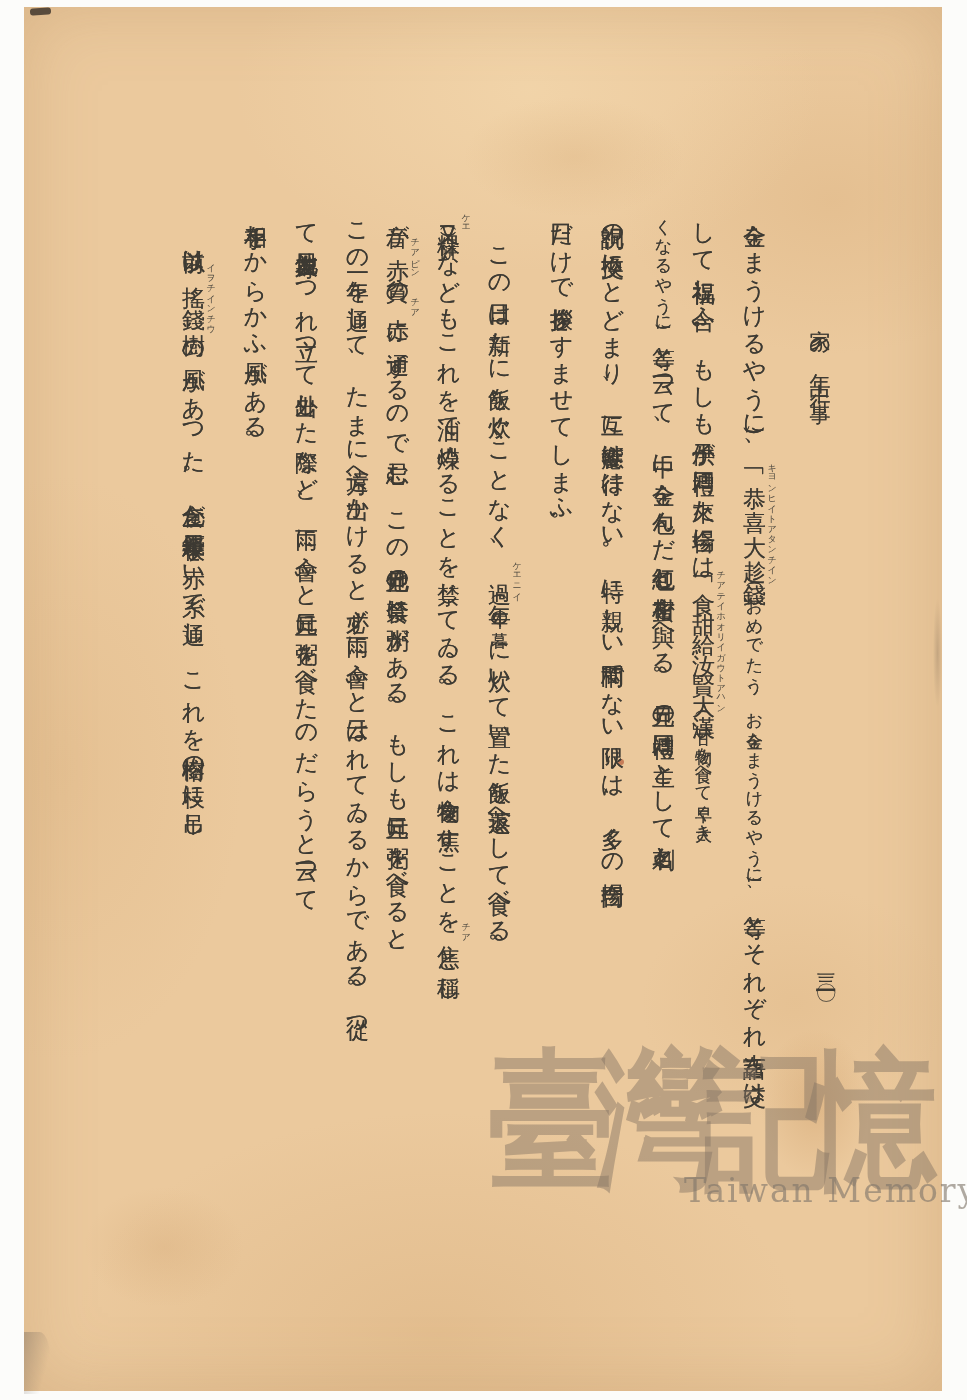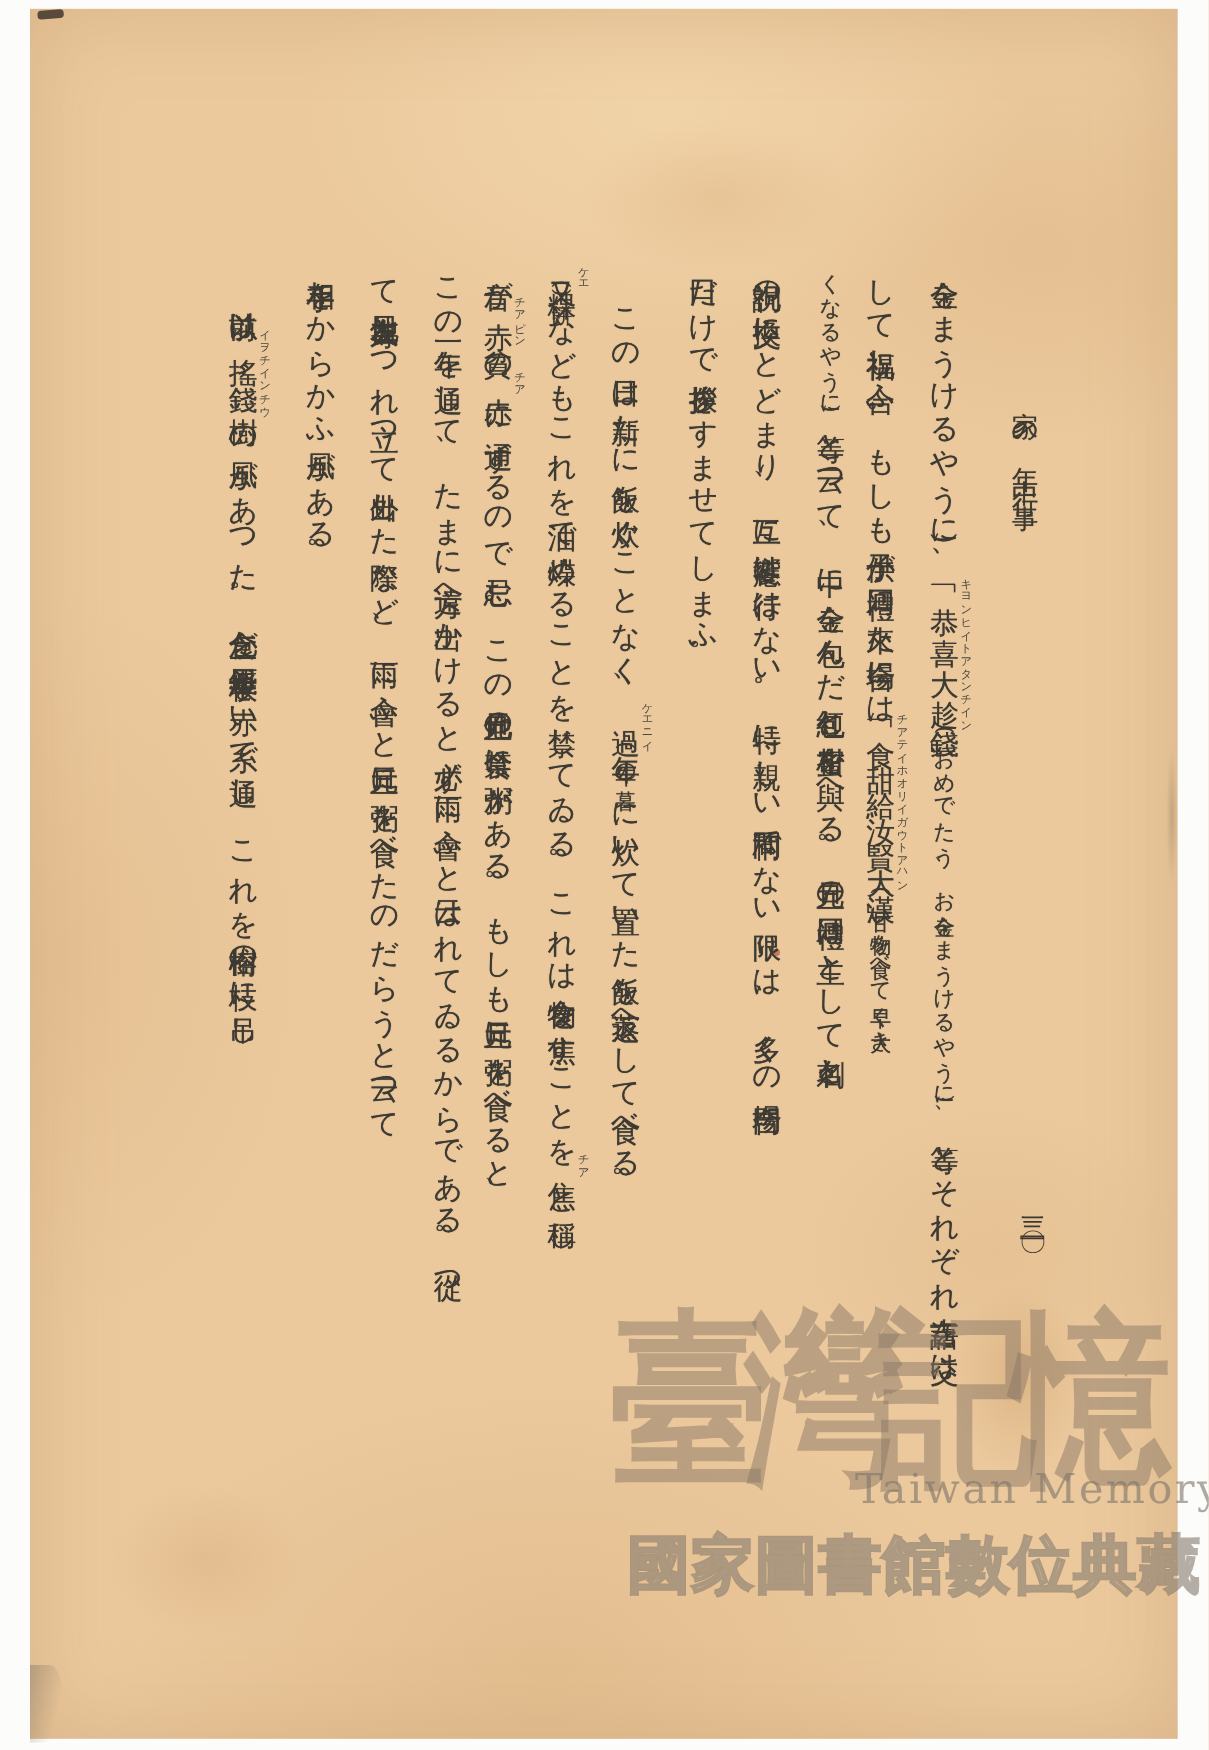--- a/index.html
+++ b/index.html
@@ -104,19 +104,18 @@
       <div class="col"><span>音が</span><ruby>赤貧<rt>チアピン</rt></ruby><span>の</span><ruby>赤<rt>チア</rt></ruby><span>に通ずるので忌む。この他元旦の禁食に粥がある。もしも元旦に粥を食べると、</span></div>
       <div class="col"><span>この一年を通して、たまに遠方へ出かけると必ず雨に會ふと云はれてゐるからである。從つ</span></div>
       <div class="col"><span>て他日友人等とつれ立つて外出した際など、雨に會ふと元旦に粥を食べたのだらうと云つて</span></div>
       <div class="col"><span>相手をからかふ風がある。</span></div>
       <div class="col indent"><span>以前は</span><ruby>搖錢樹<rt>イヲチインチウ</rt></ruby><span>の風があつた。乞食が一厘錢十二枚を赤い糸で通し、これを榕樹の枝に吊し</span></div>
     </div>
 
   <div class="watermark">
     <div class="wm-seal">臺灣記憶</div>
     <div class="wm-latin">Taiwan Memory</div>
-    <div class="wm-caption">國家圖書館數位典藏</div>
   </div>
 </div>
 
 <div class="blemish-tl"></div>
 <div class="blemish-bl"></div>
 <div class="blemish-r"></div>
 
 </body></html>

